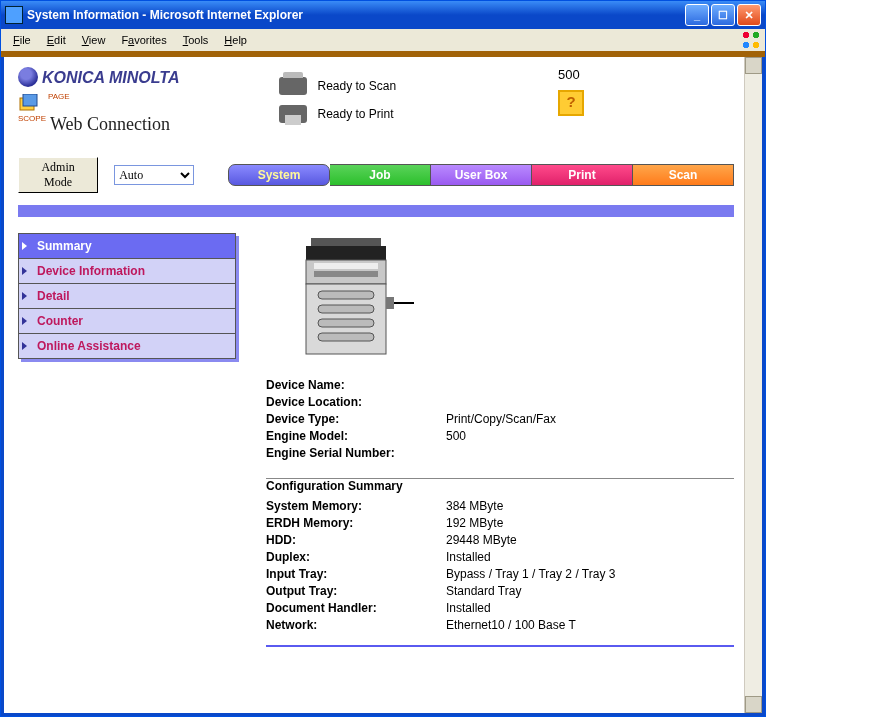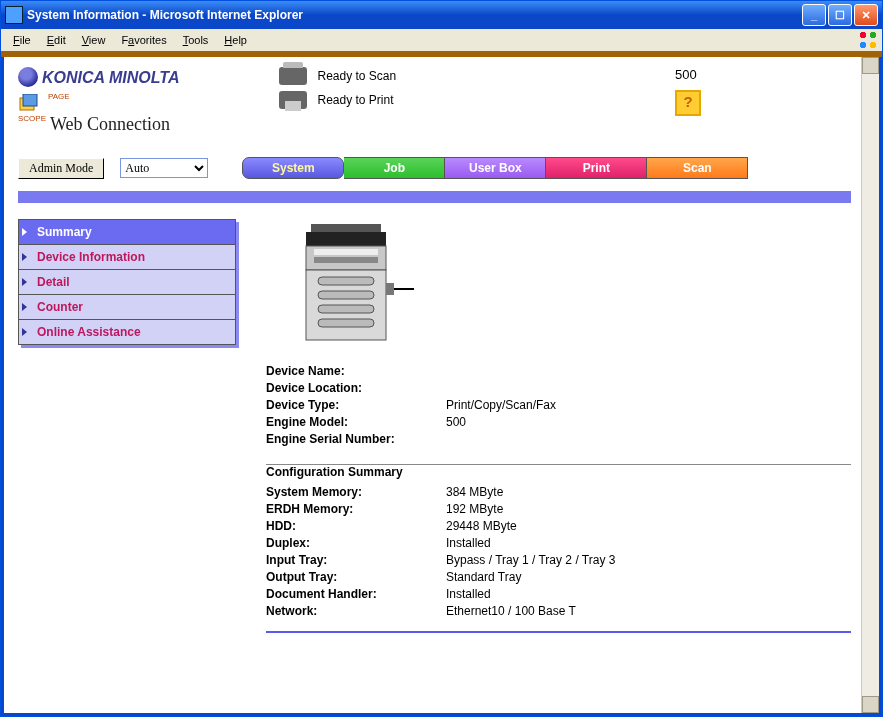--- a/index.html
+++ b/index.html
@@ -1,17 +1,17 @@
 <!DOCTYPE html>
 <html><head>
 <meta charset="utf-8">
 <style>
   html,body{margin:0;padding:0;font-family:"Tahoma","MS Sans Serif",sans-serif;font-size:11px;color:#000;}
   
-  .window{width:883px;height:717px;box-sizing:border-box;border:1px solid #0050e0;
+  .window{width:766px;height:717px;box-sizing:border-box;border:1px solid #0050e0;
           background:#fff;display:flex;flex-direction:column;position:relative;}
   .titlebar{height:28px;background:linear-gradient(to bottom,#3a8cf7 0%,#0a48c9 50%,#0a48c9 100%);
             color:#fff;display:flex;align-items:center;padding:0 4px;font-weight:bold;
             font-size:12px;}
   .titlebar .appicon{width:16px;height:16px;margin-right:4px;background:#4ea0ff;border:1px solid #023;}
   .titlebar .spacer{flex:1;}
   .winbtns{display:flex;gap:2px;}
   .winbtn{width:22px;height:20px;border:1px solid #fff;border-radius:3px;
           display:flex;align-items:center;justify-content:center;font-size:11px;
           font-weight:bold;color:#fff;}
@@ -38,21 +38,21 @@
   .inner{padding:10px 28px 10px 14px;}
   
   .hdr{display:flex;align-items:flex-start;gap:30px;}
   .logoK{font:italic 700 16px "Trebuchet MS",sans-serif;color:#3a3c8f;white-space:nowrap;}
   .logoK .dot{display:inline-block;width:20px;height:20px;border-radius:50%;
               background:radial-gradient(circle at 40% 35%,#7a7de0 0 30%,#2b2f98 70%);
               vertical-align:-4px;margin-right:4px;}
   .logoPS{font:italic 400 16px "Times New Roman",serif;color:#222;margin-top:6px;}
   .logoPS .pscope{display:inline-block;vertical-align:middle;margin-right:4px;}
   .statuscol{margin-left:70px;}
-  .statrow{display:flex;align-items:center;gap:10px;font-size:12px;margin-bottom:6px;}
+  .statrow{display:flex;align-items:center;gap:10px;font-size:12px;margin-bottom:6px;margin-top:10px;}
   .scannericon,.printericon{width:28px;height:18px;background:#666;border-radius:3px;position:relative;}
   .scannericon::after{content:"";position:absolute;left:4px;top:-5px;width:20px;height:6px;background:#bbb;border-radius:2px 2px 0 0;}
   .printericon::after{content:"";position:absolute;left:6px;top:10px;width:16px;height:10px;background:#ccc;}
   .modelcol{margin-left:auto;padding-right:150px;font-size:13px;}
   .helpicon{display:inline-block;width:22px;height:22px;border:2px solid #e6a700;background:#ffcc33;
             color:#c06000;font-weight:bold;font-size:15px;text-align:center;line-height:20px;}
   
   .moderow{display:flex;align-items:center;gap:16px;margin-top:22px;}
   .btn3d{background:#ece9d8;border:1px solid #000;border-top-color:#fff;border-left-color:#fff;
          padding:2px 10px;font:12px Tahoma;}

